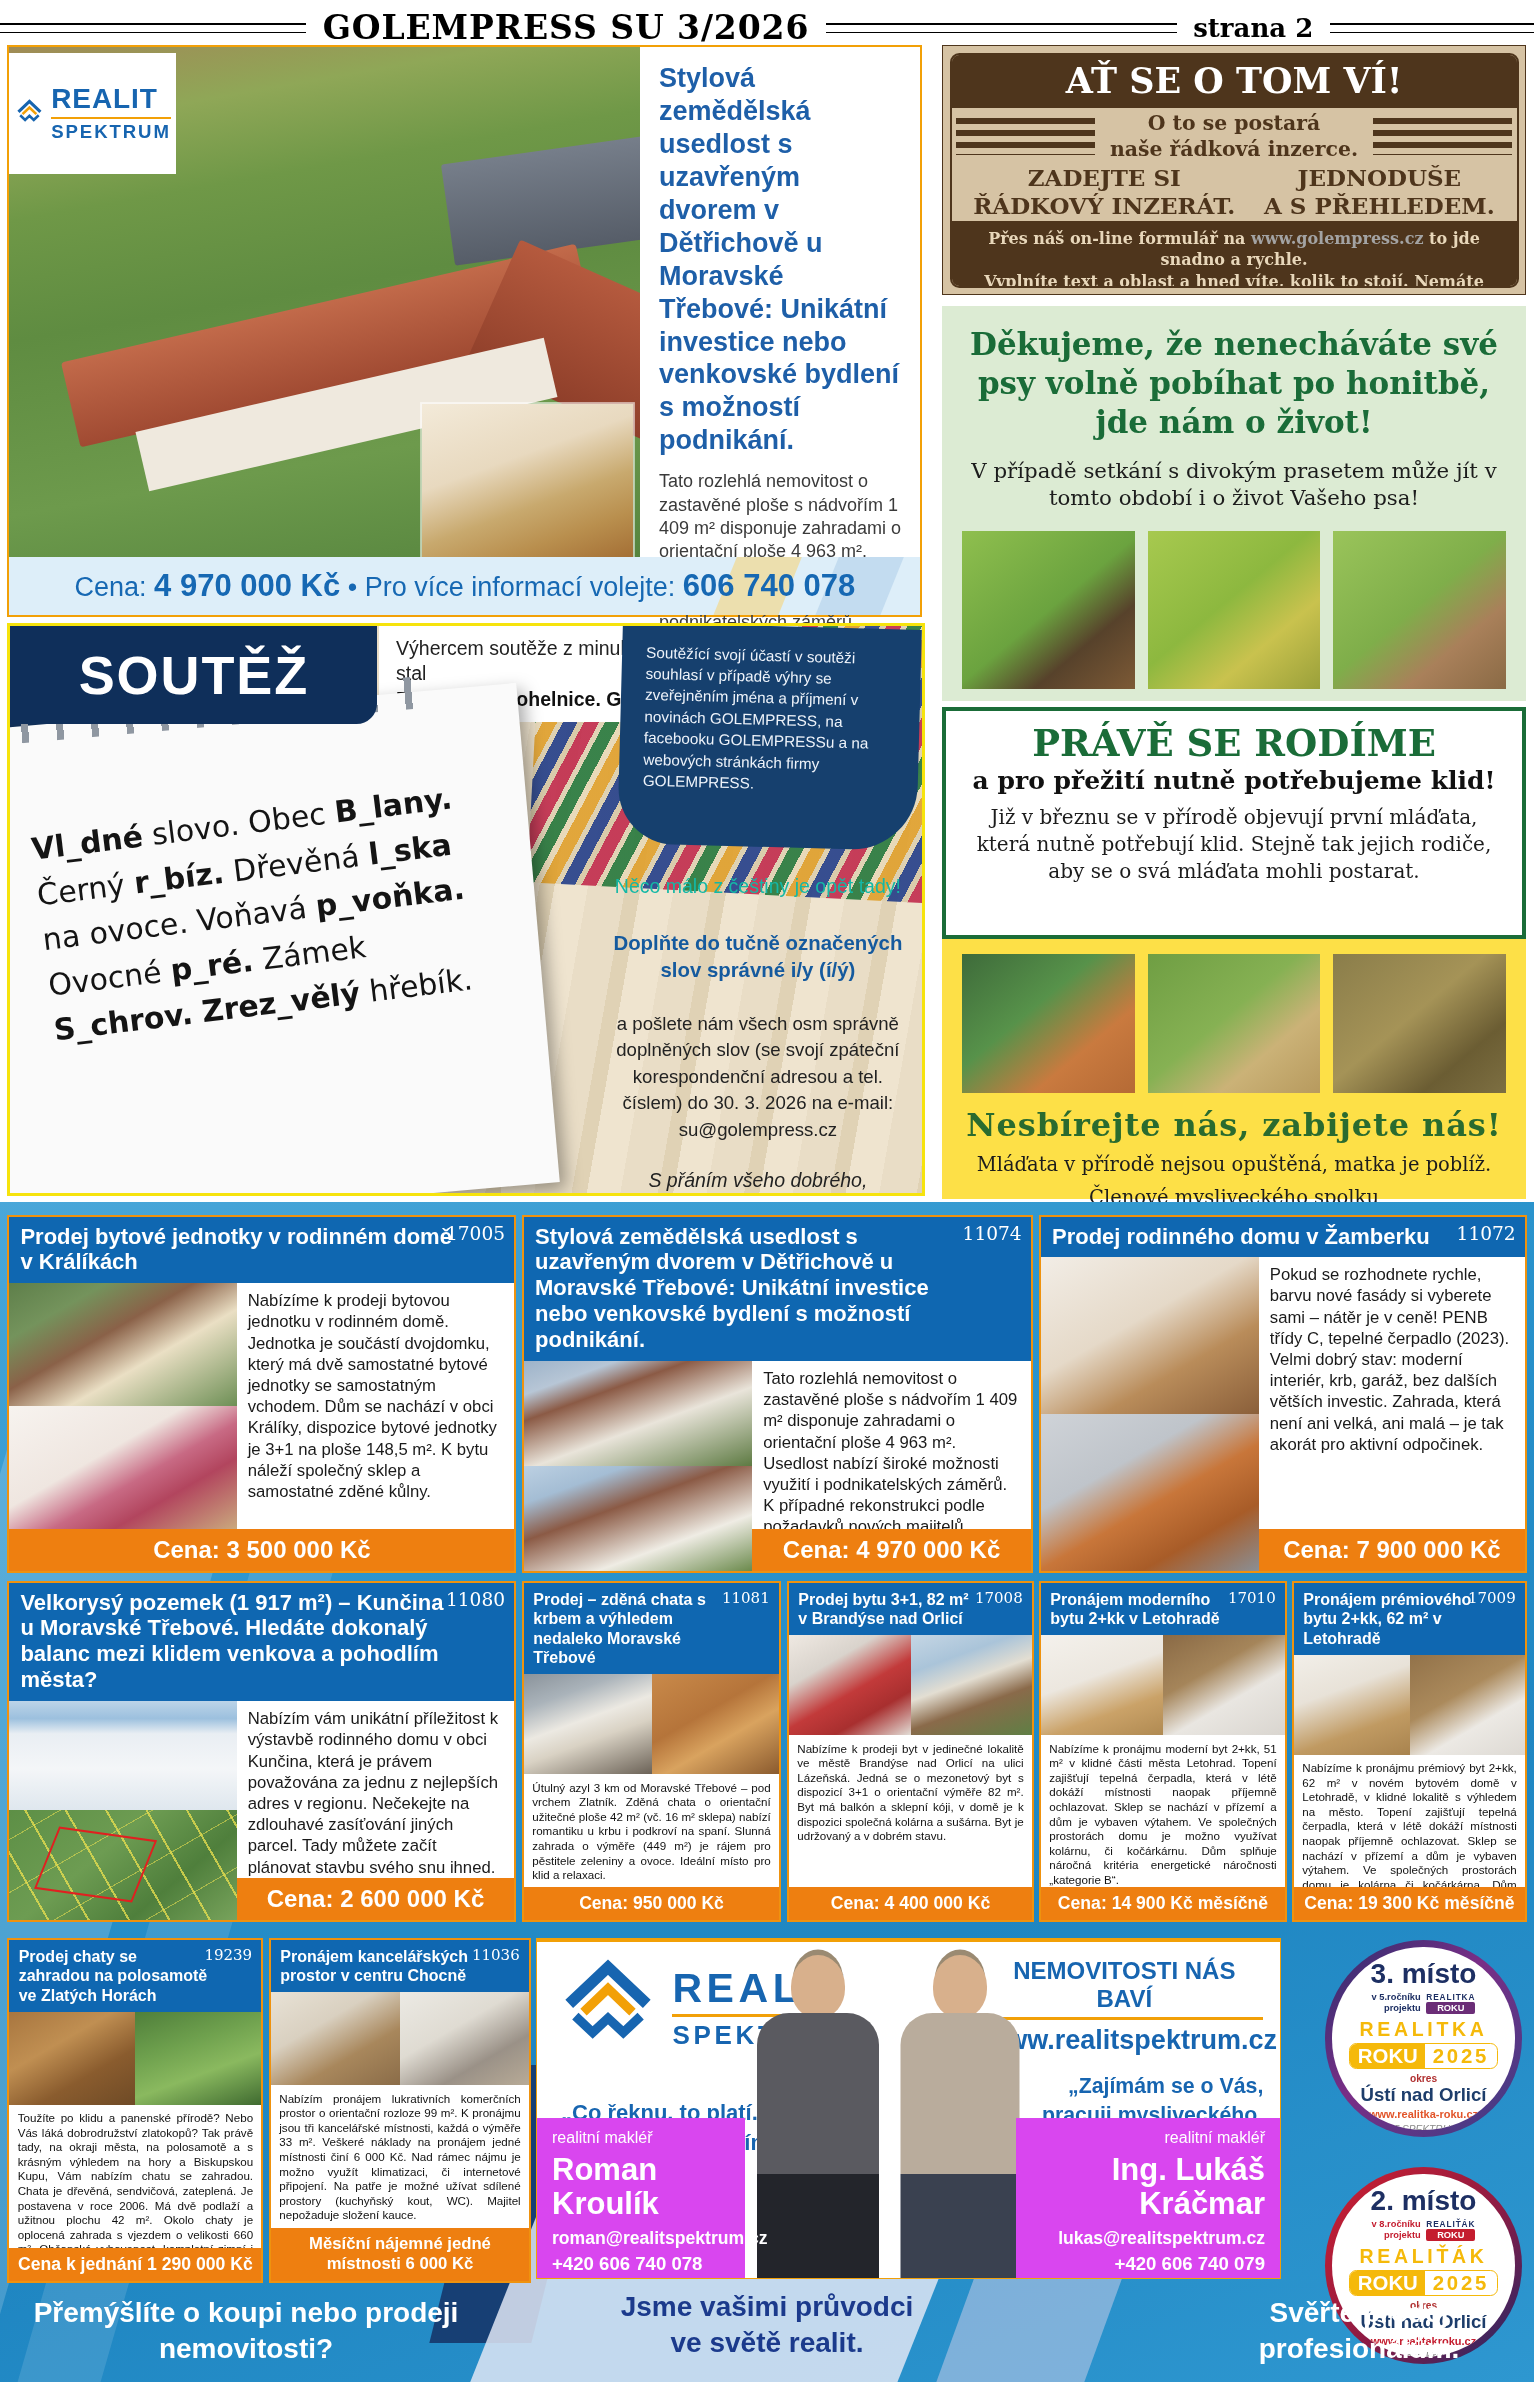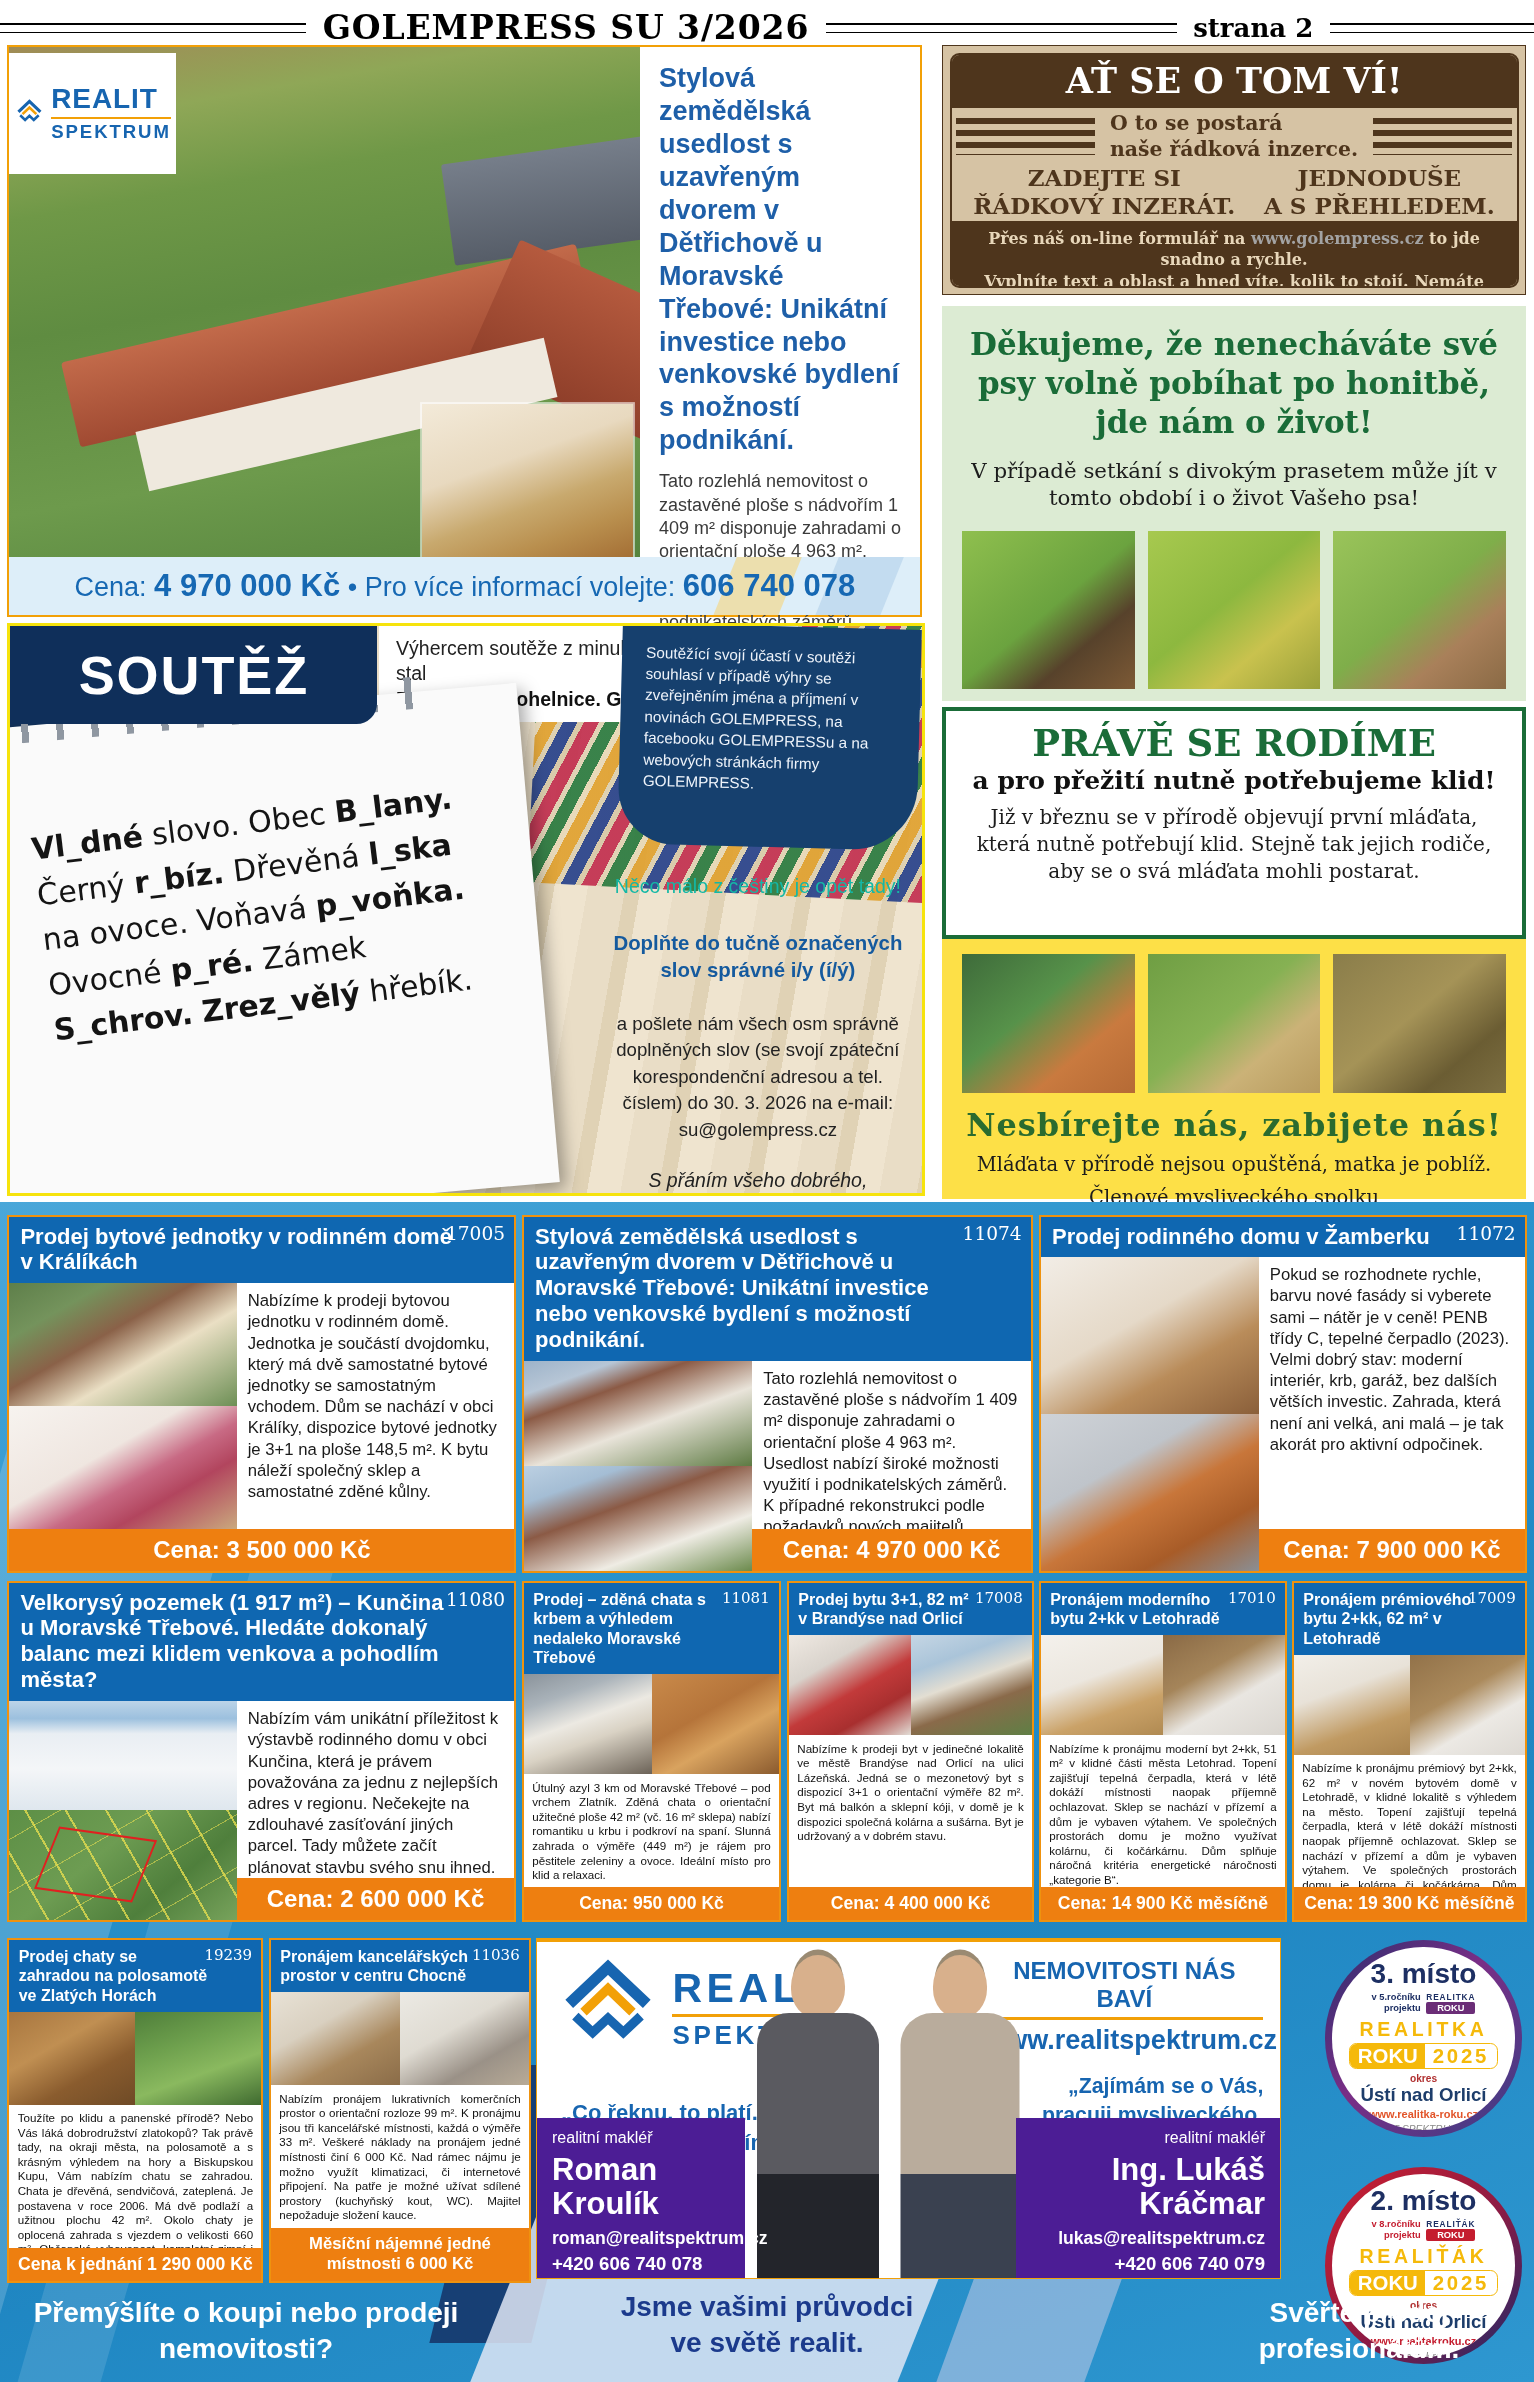--- a/index.html
+++ b/index.html
@@ -33,21 +33,21 @@
   .ta-price b{font-size:31px;font-weight:700;}
   .ta-deco1{position:absolute;right:130px;top:-9.3px;bottom:-9.3px;width:65px;background:#ecdfae;transform:skewX(-22deg);z-index:1;}
   .ta-deco2{position:absolute;right:28px;top:-9.3px;bottom:-9.3px;width:65px;background:#c3dcf0;transform:skewX(-22deg);z-index:1;}
 
   
   .atad{position:absolute;left:942px;top:45px;width:584px;height:250px;background:#d6c3a4;border:1.9px solid #4e351c;box-sizing:border-box;}
   .at-frame{position:absolute;inset:6.5px;border:2.8px solid #4e351c;border-radius:9.3px;display:flex;flex-direction:column;justify-content:space-between;overflow:hidden;}
   .at-title{background:#4e351c;color:#fff;font:700 35px/1.2 "DejaVu Serif",serif;text-align:center;padding:5.6px 0;}
   .at-mid{display:flex;align-items:center;justify-content:center;gap:15px;margin-top:3.7px;}
   .bars{width:139px;height:37px;background:repeating-linear-gradient(180deg,#4e351c 0 5.6px,transparent 5.6px 12px);}
-  .at-sub{font:700 20.4px/1.25 "DejaVu Serif",serif;color:#4e351c;}
+  .at-sub{font:700 20.4px/1.25 "DejaVu Serif",serif;color:#4e351c;text-align:center;}
   .at-cols{display:flex;justify-content:space-around;margin:1.9px 7.4px;}
   .at-col{font:700 23px/1.2 "DejaVu Serif",serif;color:#4e351c;text-align:center;}
   .at-foot{background:#4e351c;color:#e8d7ba;font:700 16px/1.35 "DejaVu Serif",serif;text-align:center;padding:6.5px 7.4px;}
   .at-foot .wh{color:#a3a3a3;}
 
   
   .green1{position:absolute;left:942px;top:306px;width:584px;height:395px;background:#dcebd3;box-sizing:border-box;padding:18.6px 20.4px;}
   .g-head{font:700 31px/1.26 "DejaVu Serif",serif;color:#1a6c38;text-align:center;}
   .g-body{font:400 21.3px/1.3 "DejaVu Serif",serif;color:#1c1c1c;text-align:center;margin-top:15px;}
   .g-photos{display:flex;gap:13px;margin-top:18.6px;}
@@ -159,21 +159,21 @@
   .agency{position:absolute;left:536px;top:736px;width:745px;height:341px;background:#fff;
     border:1.9px solid #f2a007;border-top-width:4.6px;box-sizing:border-box;}
   .ag-logo{position:absolute;left:20.4px;top:15px;display:flex;align-items:center;gap:13px;}
   .ag-logo .l1{font:700 41px "Liberation Sans",sans-serif;color:#1765b0;letter-spacing:4.6px;border-bottom:3.7px solid #f2a007;padding-bottom:1.9px;}
   .ag-logo .l2{font:600 26px "Liberation Sans",sans-serif;color:#1765b0;letter-spacing:3.7px;margin-top:3.7px;}
   .ag-quote1{position:absolute;left:24px;top:156px;font:700 22px/1.35 "Liberation Sans",sans-serif;color:#1765b0;}
   .ag-right{position:absolute;right:16.7px;top:15px;width:278px;text-align:center;}
   .ag-tag{font:700 24px "Liberation Sans",sans-serif;color:#1765b0;border-bottom:3.7px solid #f2a007;padding-bottom:3.7px;}
   .ag-web{font:700 27px "Liberation Sans",sans-serif;color:#1765b0;margin-top:5.6px;}
   .ag-quote2{position:absolute;right:16.7px;top:130px;width:278px;text-align:right;font:700 21.3px/1.35 "Liberation Sans",sans-serif;color:#1765b0;}
-  .ag-panel{position:absolute;bottom:0;height:160px;background:#4c1d95;color:#fff;box-sizing:border-box;padding:11px 15px;}
+  .ag-panel{position:absolute;bottom:0;height:160px;background:#d946ef;color:#fff;box-sizing:border-box;padding:11px 15px;}
   .ag-p1{left:0;width:208px;}
   .ag-p2{right:0;width:264px;text-align:right;}
   .ag-role{font:400 16px "Liberation Sans",sans-serif;}
   .ag-name{font:700 31px/1.1 "Liberation Sans",sans-serif;margin-top:5.6px;}
   .ag-mail{font:700 17.6px "Liberation Sans",sans-serif;margin-top:7.4px;}
   .ag-tel{font:700 18.6px "Liberation Sans",sans-serif;margin-top:3.7px;}
   .agents{position:absolute;left:213px;top:5.6px;bottom:0;width:278px;display:flex;justify-content:center;gap:5.6px;overflow:hidden;}
   .agent{position:relative;width:139px;}
   .agent::before{content:"";position:absolute;top:7.4px;left:50%;transform:translateX(-50%);width:54px;height:63px;
      background:#d8b08c;border-radius:50% 50% 46% 46%;box-shadow:0 -7.4px 0 -1.9px #9a8a72;}

